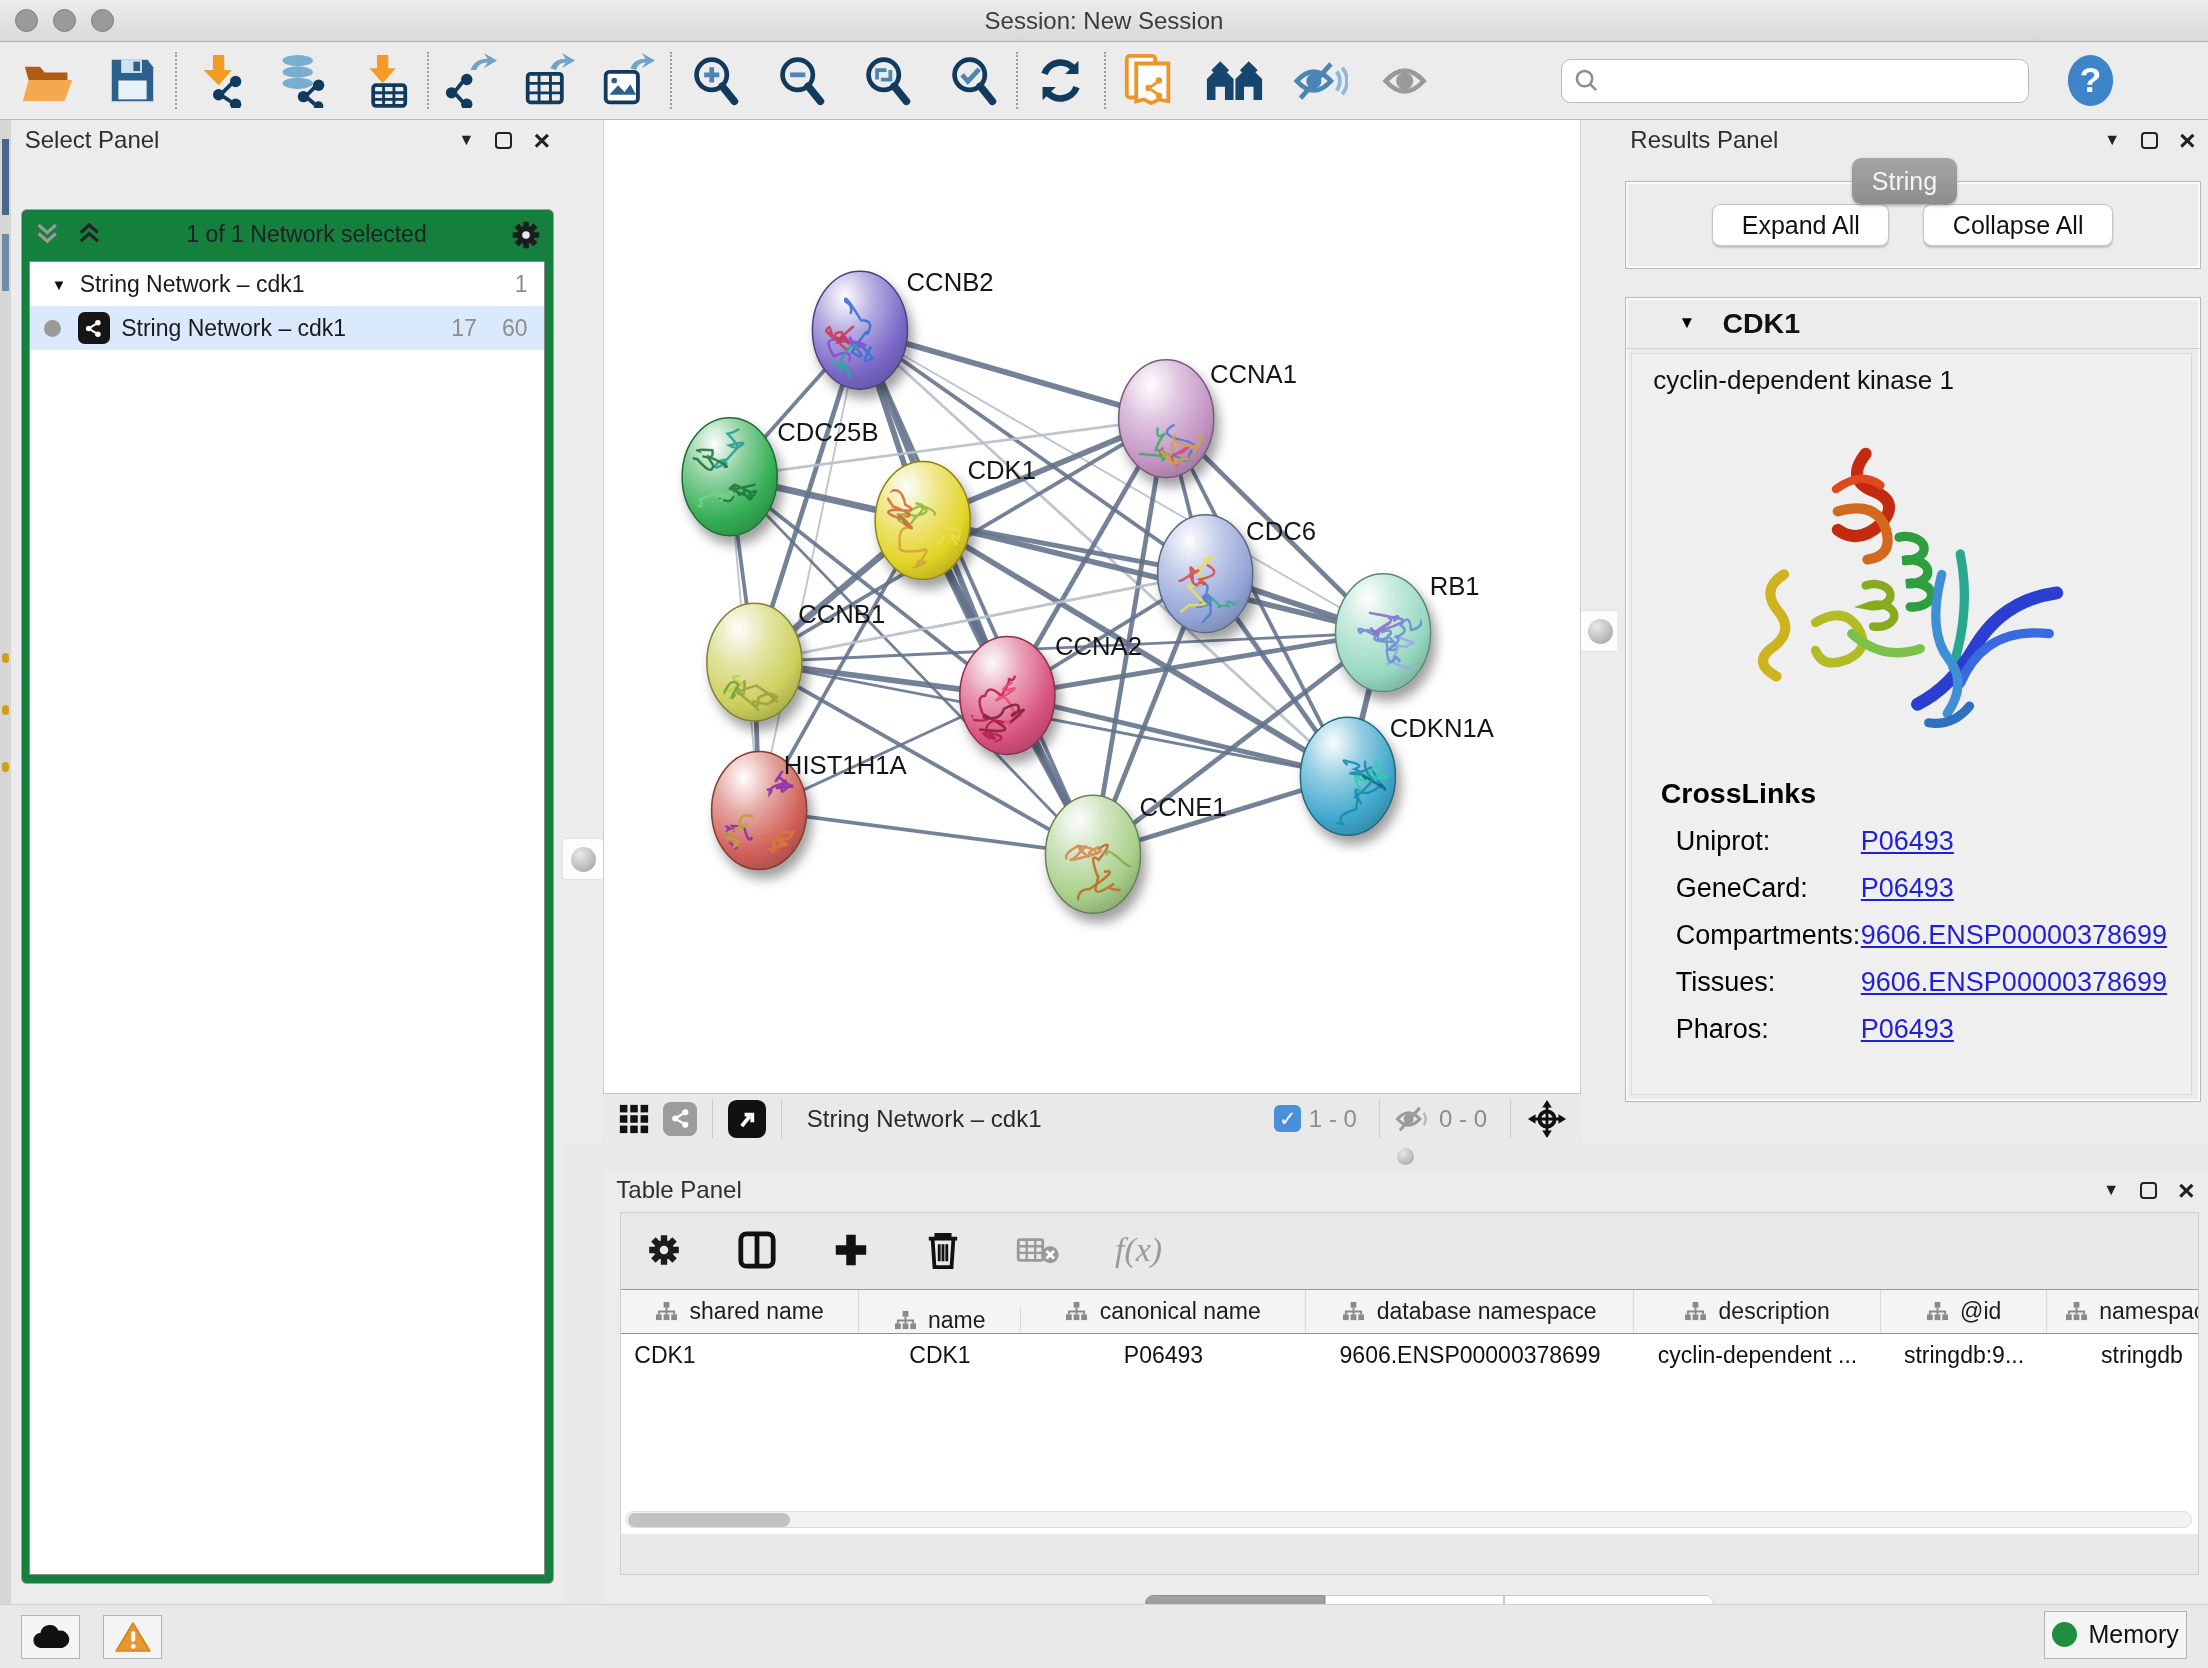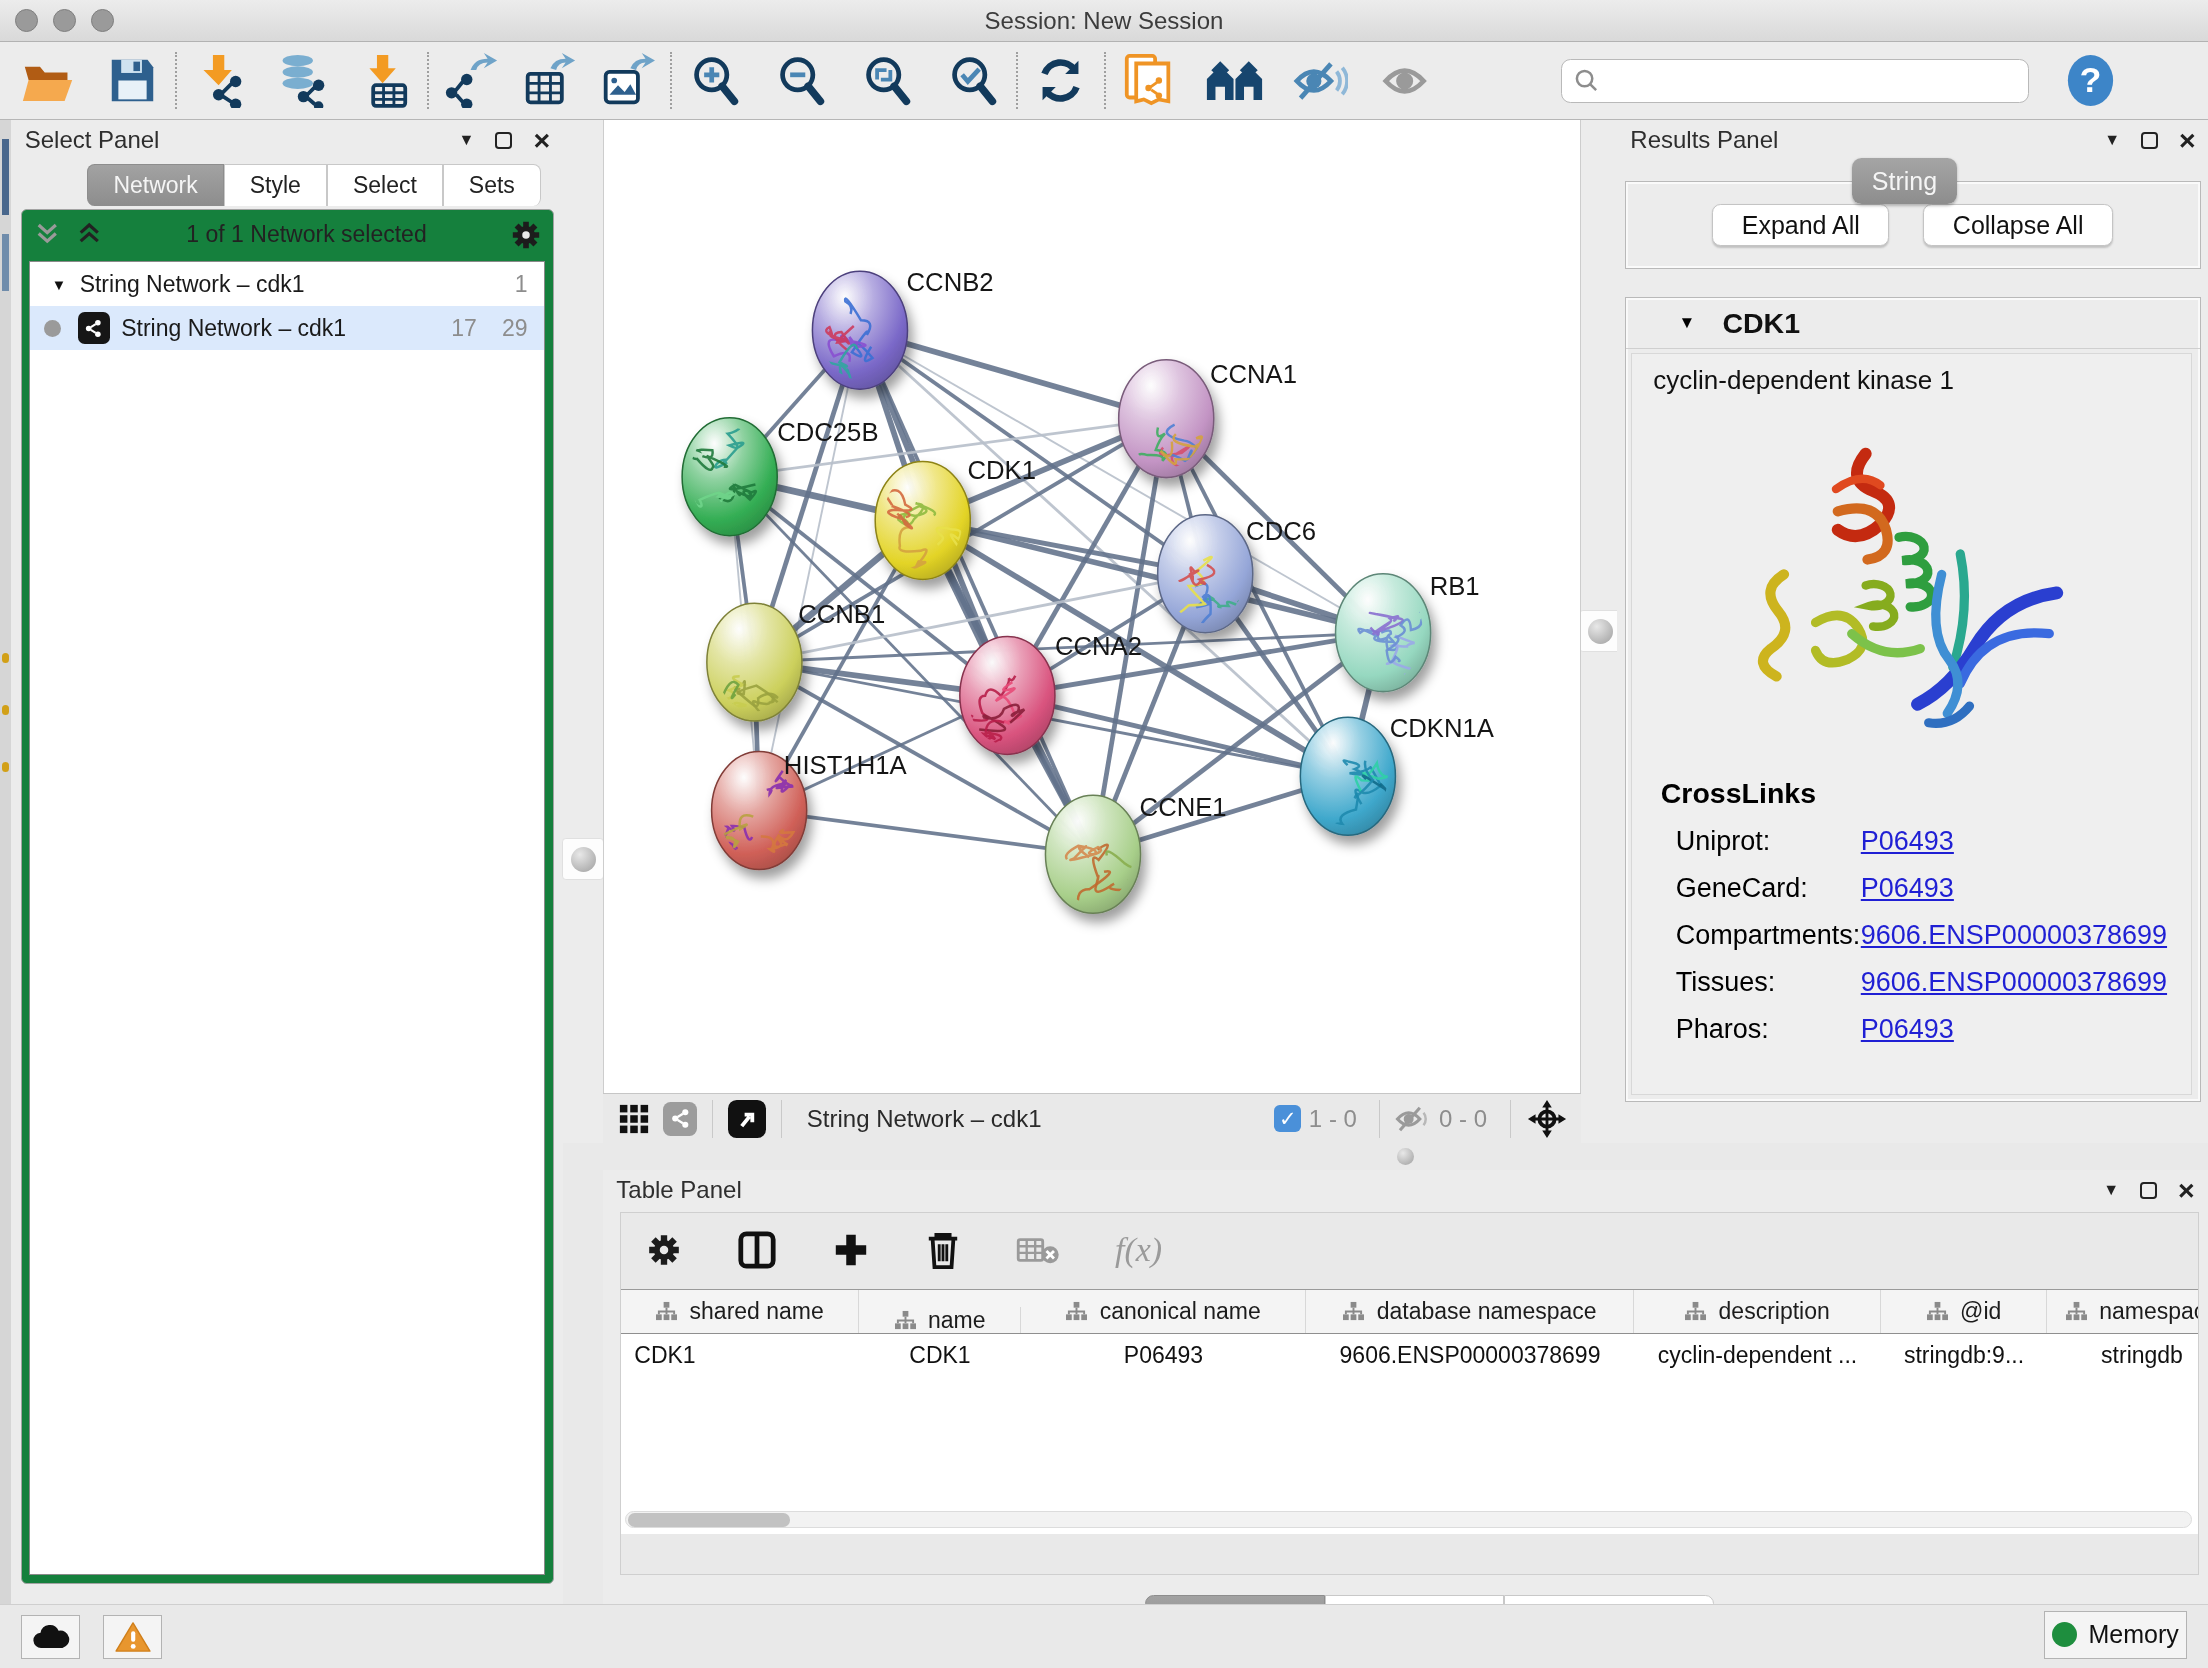--- a/index.html
+++ b/index.html
@@ -317,26 +317,20 @@
 
   <div id="control-panel" class="abs">
     <div class="panel-head">
       <span class="pt">Select Panel</span>
       <span class="wbtns">
         <span class="wb-min">▼</span>
         <span class="wb-float"></span>
         <span class="wb-close">×</span>
       </span>
     </div>
-    <div class="tabs-row">
-      <div class="tab active">Network</div>
-      <div class="tab">Style</div>
-      <div class="tab">Select</div>
-      <div class="tab">Sets</div>
-    </div>
     <div id="cp-inner">
       <div id="cp-subhead">
         <svg width="28.5" height="27" viewBox="0 0 30 28">
             <path d="M6 4 15 12 24 4 M6 13 15 21 24 13" stroke="#9a9a9a" stroke-width="3.4" fill="none"></path>
           </svg>
         <span style="width:13.3px"></span>
         <svg width="28.5" height="27" viewBox="0 0 30 28">
             <path d="M6 12 15 4 24 12 M6 21 15 13 24 21" stroke="#222" stroke-width="3.4" fill="none"></path>
           </svg>
         <span class="sel-status">1 of 1 Network selected</span>
@@ -362,21 +356,21 @@
                   <circle cx="17" cy="5.5" r="3.2"></circle>
                   <circle cx="17" cy="18.5" r="3.2"></circle>
                   <circle cx="6.5" cy="12" r="3.2"></circle>
                   <path d="M9 10.5 14.5 7 M9 13.5 14.5 17" stroke="#fff" stroke-width="2.4"></path>
                 </g>
               </svg>
           </span>
           <span>String Network – cdk1</span>
           <span class="nl-counts2">
             <span>17</span>
-            <span>29</span>
+            <span>60</span>
           </span>
         </div>
       </div>
     </div>
   </div>
 
   <div class="abs vsplit" style="left:563px">
     <div class="handle-box" style="left:-1px;top:718px">
         <span class="handle-dot"></span>
       </div>

